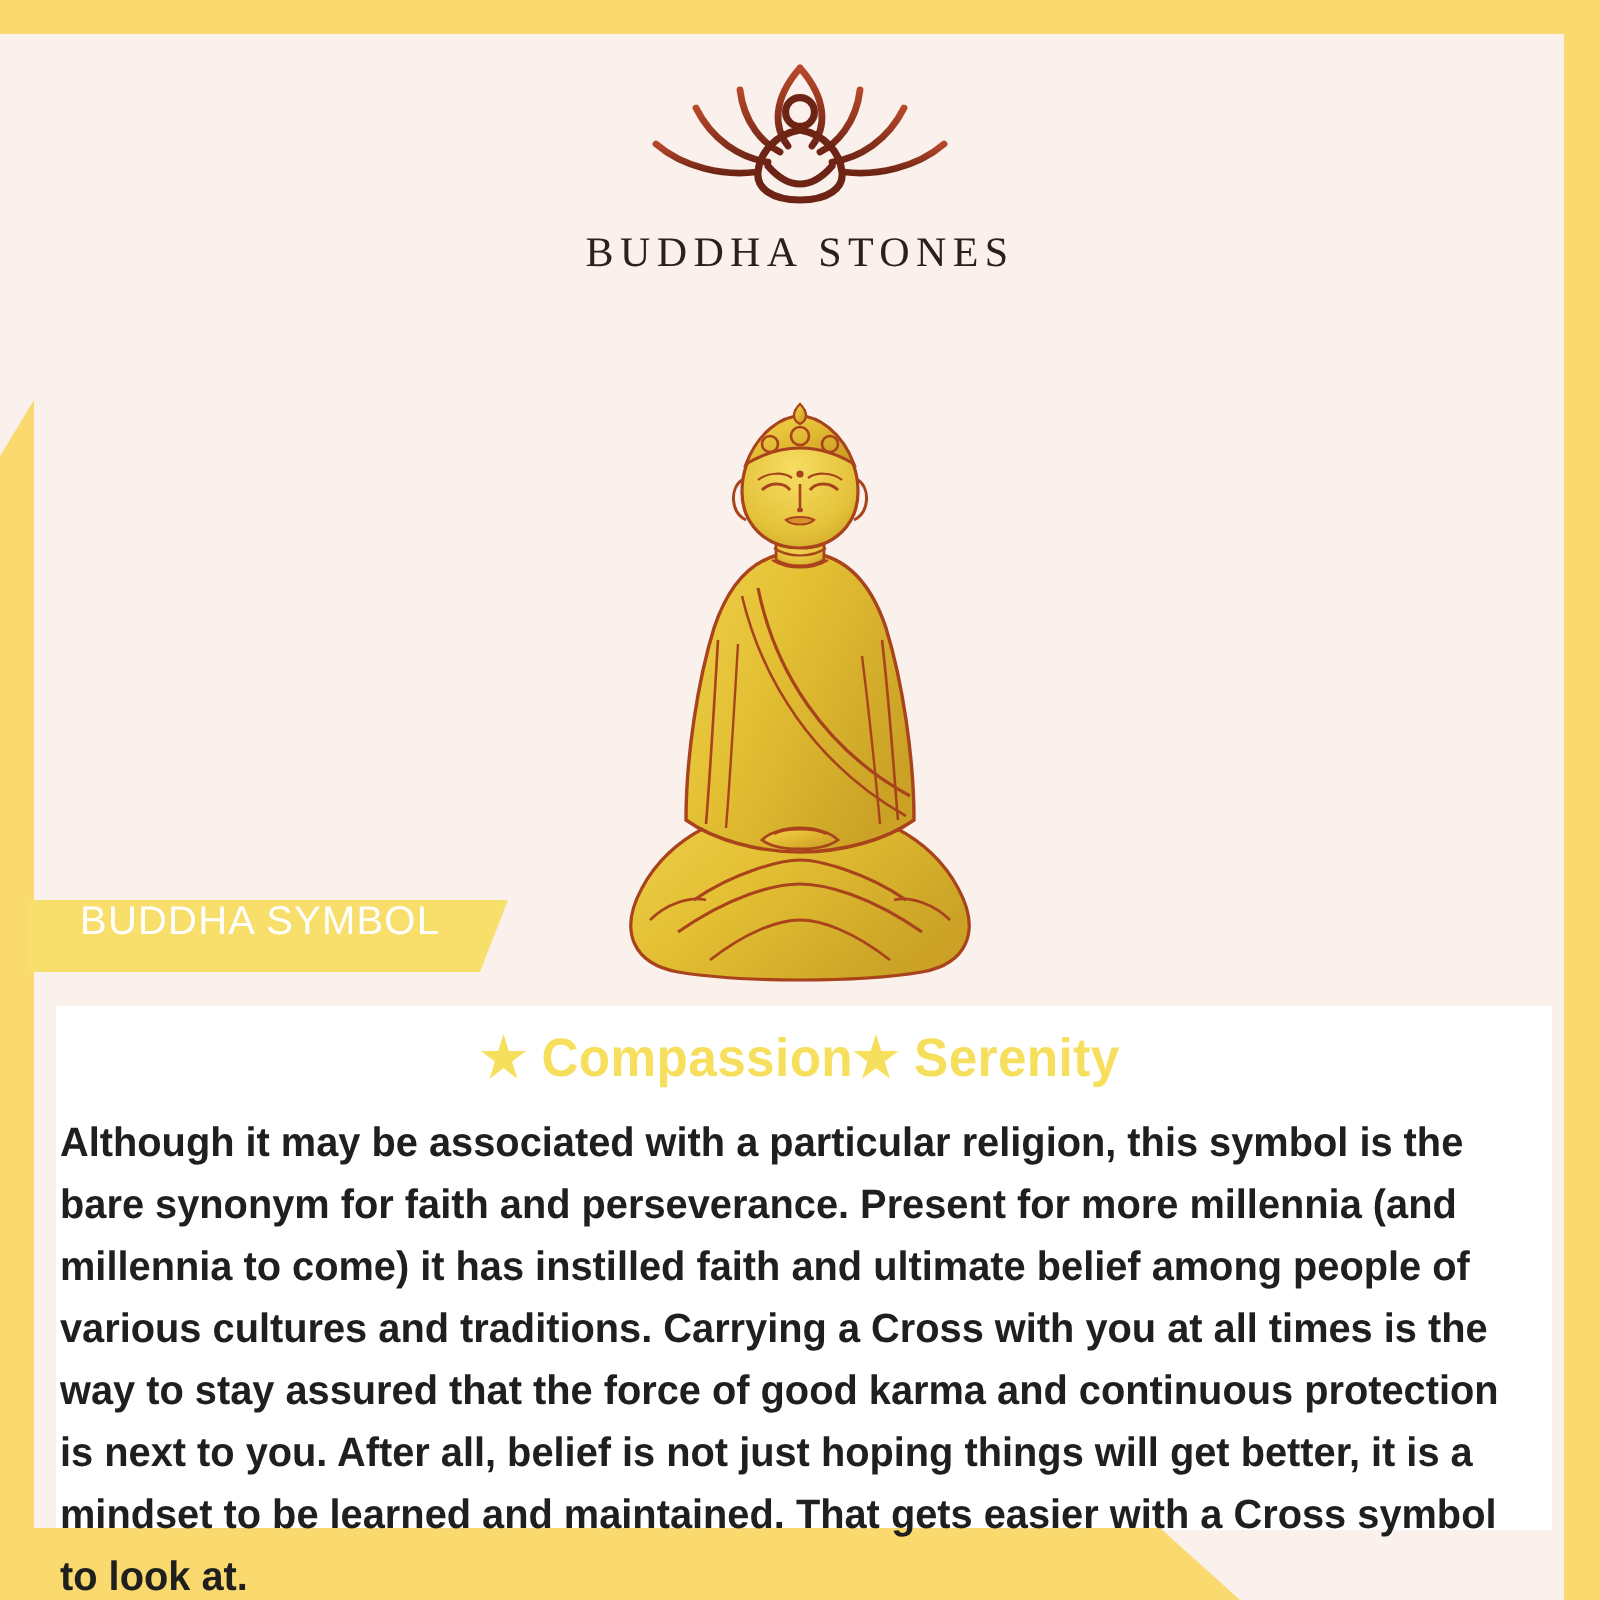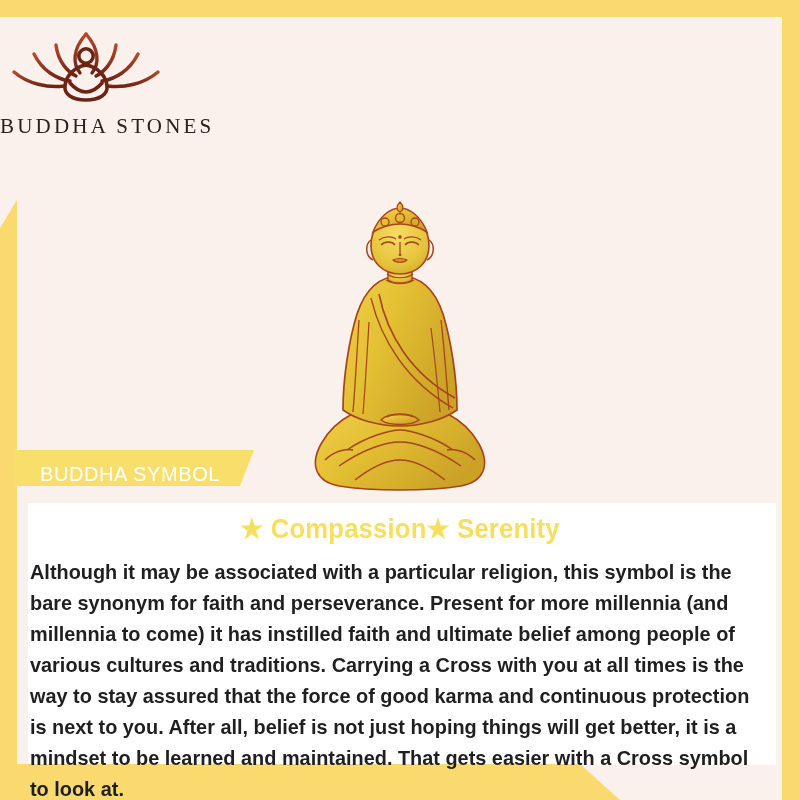--- a/index.html
+++ b/index.html
@@ -72,20 +72,21 @@
   }
 
   
   .logo-block {
     position: absolute;
     left: 0; right: 0;
     top: 24px;
     z-index: 4;
     display: flex;
     flex-direction: column;
+    align-items: center;
   }
   .logo-mark {
     width: 172px;
     height: 84px;
     display: block;
   }
   .logo-wordmark {
     margin-top: 6px;
     font-family: "Liberation Serif", serif;
     font-size: 21px;
@@ -132,21 +133,21 @@
   .ribbon {
     position: absolute;
     left: 14px;
     top: 450px;
     width: 240px;
     height: 36px;
     background: #f8df6c;
     z-index: 5;
     clip-path: polygon(0 0, 240px 0, 226px 36px, 0 36px);
     display: flex;
-    align-items: flex-end;
+    align-items: flex-start;
   }
   .ribbon-label {
     color: #ffffff;
     font-size: 20px;
     letter-spacing: 0.6px;
     padding-left: 26px;
     font-weight: 400;
   }
 
   

